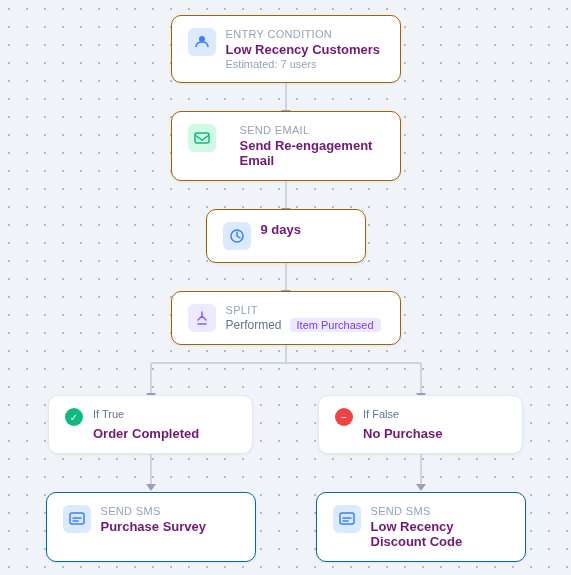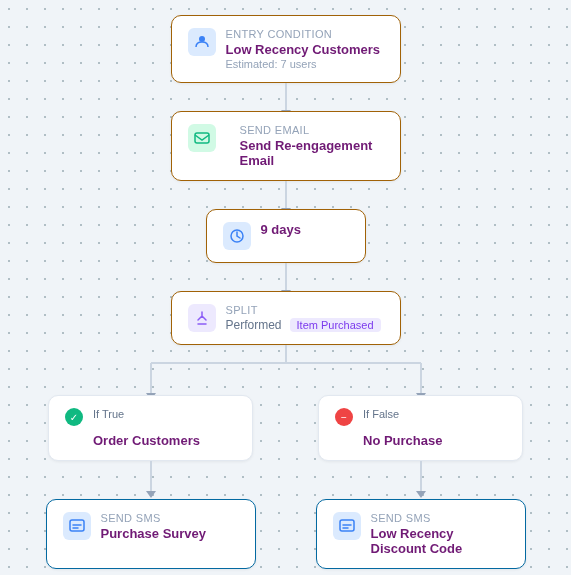--- a/index.html
+++ b/index.html
@@ -127,21 +127,21 @@
       gap: 4px;
       margin-top: 2px;
     }
 
     .condition-badge {
       display: flex;
       align-items: center;
       gap: 6px;
       font-size: 11px;
       color: #64748b;
-      margin-bottom: 13px;
+      margin-bottom: 6px;
     }
 
     .true-dot {
       width: 18px;
       height: 18px;
       border-radius: 50%;
       background: #10b981;
       display: flex;
       align-items: center;
       justify-content: center;
@@ -277,21 +277,21 @@
 
   <div class="branches">
 
     <div class="branch">
       <div class="branch-node">
         <div class="true-dot">✓</div>
         <div>
           <div class="condition-badge">
             <span>If True</span>
           </div>
-          <div class="node-title">Order Customers</div>
+          <div class="node-title">Order Completed</div>
         </div>
       </div>
     </div>
 
     <div class="branch">
       <div class="branch-node">
         <div class="false-dot">−</div>
         <div>
           <div class="condition-badge">
             <span>If False</span>

